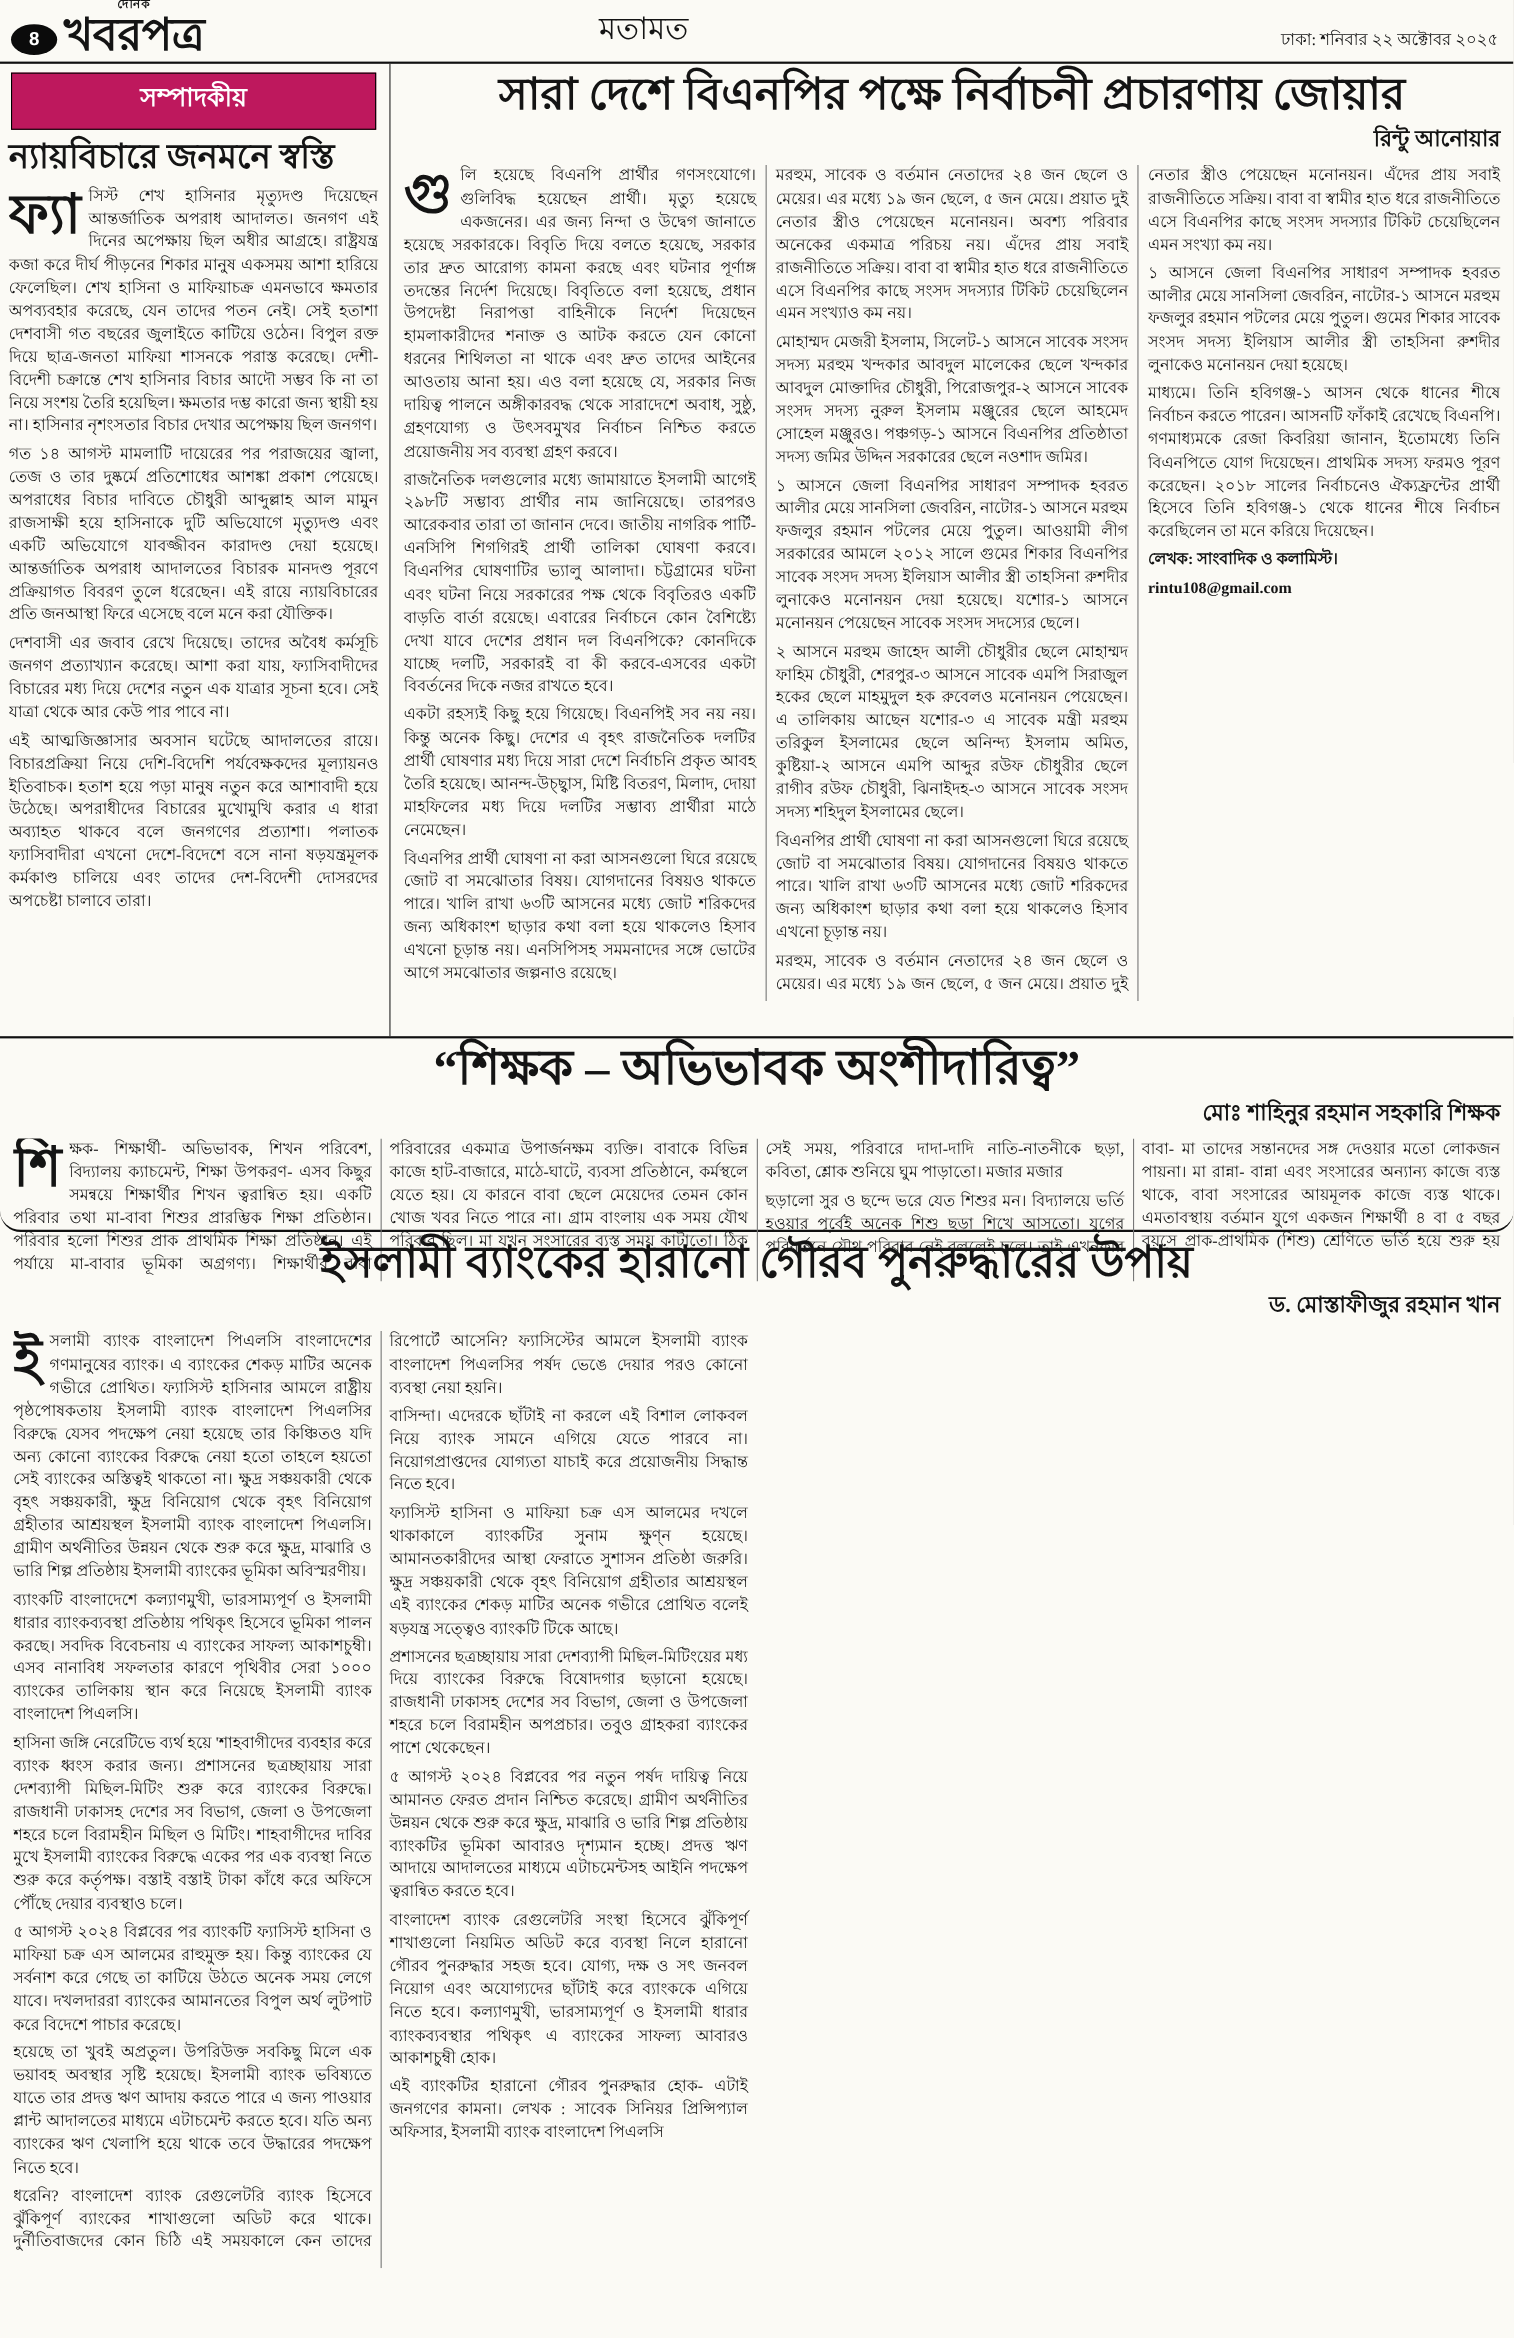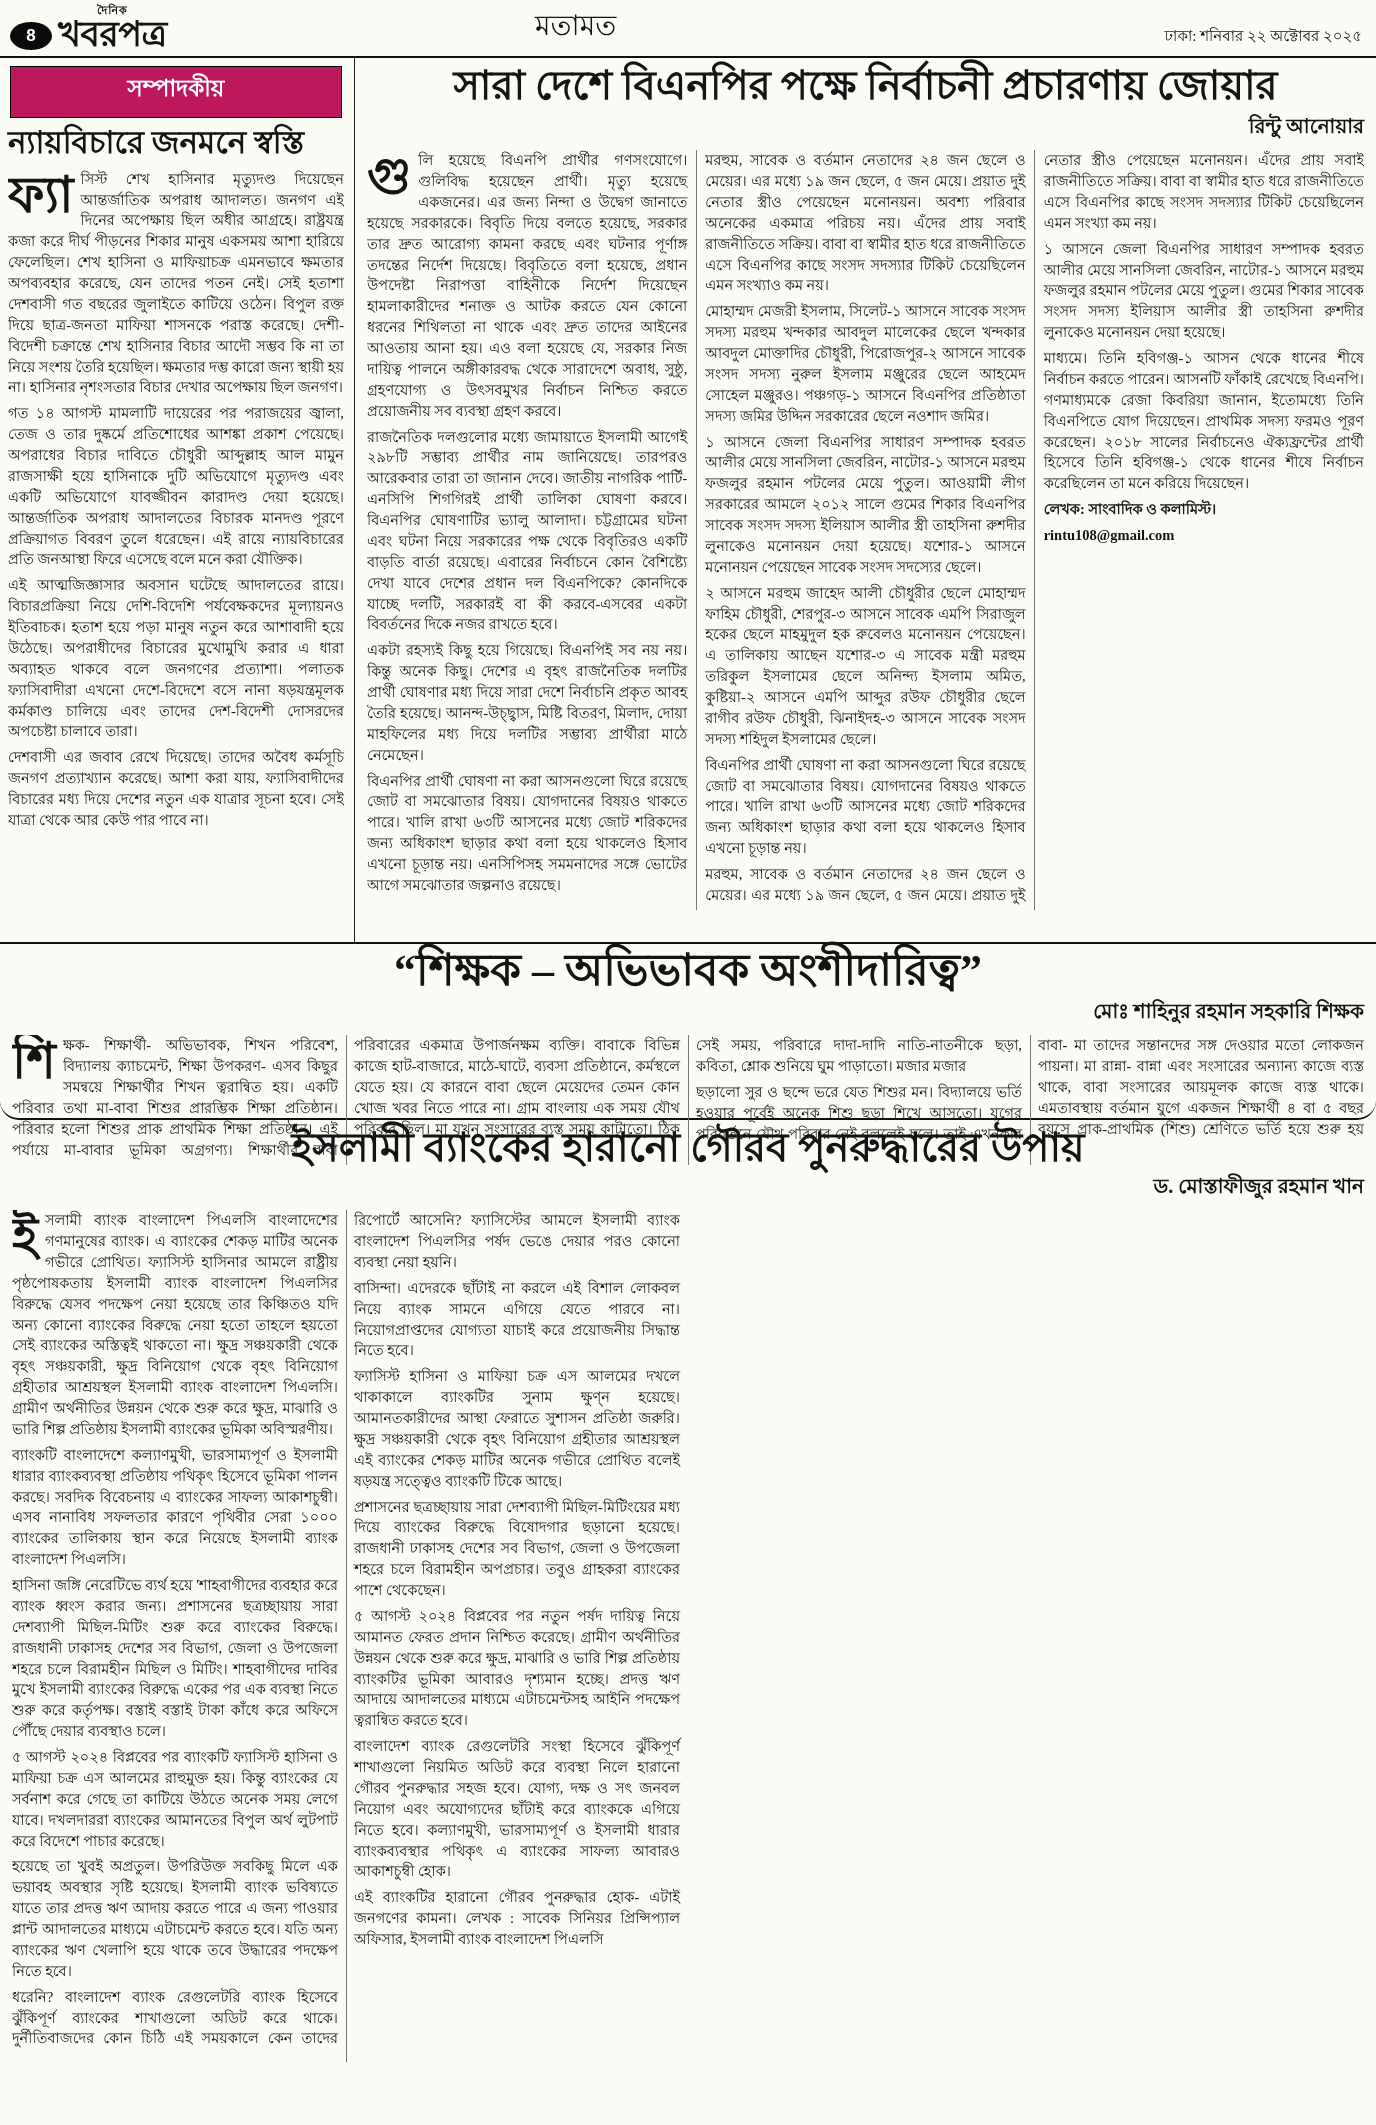--- a/index.html
+++ b/index.html
@@ -17,21 +17,21 @@
   }
   .brand { display:flex; align-items:flex-end; gap:6px; }
   .page-badge {
     width:42px; height:28px; background:#0b0b0b; color:#fff; border-radius:50%;
     display:flex; align-items:center; justify-content:center;
     font-size:17px; font-weight:bold; margin-bottom:2px;
     font-family:"Liberation Sans", sans-serif;
   }
   .logo-stack { display:flex; flex-direction:column; align-items:center; line-height:1; }
   .logo-top { font-size:11px; font-weight:bold; letter-spacing:1px;font-family:Liberation Mono, monospace; }
-  .logo-main { font-size:35px; font-weight:900; letter-spacing:-0.5px; }
+  .logo-main { font-size:41px; font-weight:900; letter-spacing:-0.5px; }
   .page-title { font-size:28px; font-weight:normal; padding-bottom:1px; transform:translateX(-90px); }
   .date-line { font-size:15px; padding-bottom:3px; }
   
   .row1 { display:flex; height:886px; border-bottom:2.5px solid #101010; }
   .row2 { height:176px; border-bottom:2.5px solid #101010; padding:2px 12px 4px;border-radius:19px; }
   .row3 { height:964px; padding:2px 12px 6px; }
   
   .editorial { width:355px; flex:none; border-right:1.5px solid #222; padding:6px 10px 6px 8px; }
   .ed-bar {
     background:#be185d; color:#fff; text-align:center; font-weight:bold;
@@ -75,22 +75,22 @@
   </div>
 
   <div class="row1">
     <div class="editorial">
       <div class="ed-bar">সম্পাদকীয়</div>
       <h2 class="ed-headline">ন্যায়বিচারে জনমনে স্বস্তি</h2>
       <div class="body-text ed-body">
         <span class="dropcap">ফ্যা</span>
       <p>সিস্ট শেখ হাসিনার মৃত্যুদণ্ড দিয়েছেন আন্তর্জাতিক অপরাধ আদালত। জনগণ এই দিনের অপেক্ষায় ছিল অধীর আগ্রহে। রাষ্ট্রযন্ত্র কজা করে দীর্ঘ পীড়নের শিকার মানুষ একসময় আশা হারিয়ে ফেলেছিল। শেখ হাসিনা ও মাফিয়াচক্র এমনভাবে ক্ষমতার অপব্যবহার করেছে, যেন তাদের পতন নেই। সেই হতাশা দেশবাসী গত বছরের জুলাইতে কাটিয়ে ওঠেন। বিপুল রক্ত দিয়ে ছাত্র-জনতা মাফিয়া শাসনকে পরাস্ত করেছে। দেশী-বিদেশী চক্রান্তে শেখ হাসিনার বিচার আদৌ সম্ভব কি না তা নিয়ে সংশয় তৈরি হয়েছিল। ক্ষমতার দম্ভ কারো জন্য স্থায়ী হয় না। হাসিনার নৃশংসতার বিচার দেখার অপেক্ষায় ছিল জনগণ।</p>
           <p>গত ১৪ আগস্ট মামলাটি দায়েরের পর পরাজয়ের জ্বালা, তেজ ও তার দুষ্কর্মে প্রতিশোধের আশঙ্কা প্রকাশ পেয়েছে। অপরাধের বিচার দাবিতে চৌধুরী আব্দুল্লাহ আল মামুন রাজসাক্ষী হয়ে হাসিনাকে দুটি অভিযোগে মৃত্যুদণ্ড এবং একটি অভিযোগে যাবজ্জীবন কারাদণ্ড দেয়া হয়েছে। আন্তর্জাতিক অপরাধ আদালতের বিচারক মানদণ্ড পূরণে প্রক্রিয়াগত বিবরণ তুলে ধরেছেন। এই রায়ে ন্যায়বিচারের প্রতি জনআস্থা ফিরে এসেছে বলে মনে করা যৌক্তিক।</p>
+          <p>দেশবাসী এর জবাব রেখে দিয়েছে। তাদের অবৈধ কর্মসূচি জনগণ প্রত্যাখ্যান করেছে। আশা করা যায়, ফ্যাসিবাদীদের বিচারের মধ্য দিয়ে দেশের নতুন এক যাত্রার সূচনা হবে। সেই যাত্রা থেকে আর কেউ পার পাবে না।</p>
           <p>এই আত্মজিজ্ঞাসার অবসান ঘটেছে আদালতের রায়ে। বিচারপ্রক্রিয়া নিয়ে দেশি-বিদেশি পর্যবেক্ষকদের মূল্যায়নও ইতিবাচক। হতাশ হয়ে পড়া মানুষ নতুন করে আশাবাদী হয়ে উঠেছে। অপরাধীদের বিচারের মুখোমুখি করার এ ধারা অব্যাহত থাকবে বলে জনগণের প্রত্যাশা। পলাতক ফ্যাসিবাদীরা এখনো দেশে-বিদেশে বসে নানা ষড়যন্ত্রমূলক কর্মকাণ্ড চালিয়ে এবং তাদের দেশ-বিদেশী দোসরদের অপচেষ্টা চালাবে তারা।</p>
-          <p>দেশবাসী এর জবাব রেখে দিয়েছে। তাদের অবৈধ কর্মসূচি জনগণ প্রত্যাখ্যান করেছে। আশা করা যায়, ফ্যাসিবাদীদের বিচারের মধ্য দিয়ে দেশের নতুন এক যাত্রার সূচনা হবে। সেই যাত্রা থেকে আর কেউ পার পাবে না।</p>
         </div>
     </div>
     <div class="art1">
       <h1 class="headline-xl">সারা দেশে বিএনপির পক্ষে নির্বাচনী প্রচারণায় জোয়ার</h1>
       <div class="byline">রিন্টু আনোয়ার</div>
       <div class="body-text art1-body">
         <span class="dropcap">গু</span>
       <p>লি হয়েছে বিএনপি প্রার্থীর গণসংযোগে। গুলিবিদ্ধ হয়েছেন প্রার্থী। মৃত্যু হয়েছে একজনের। এর জন্য নিন্দা ও উদ্বেগ জানাতে হয়েছে সরকারকে। বিবৃতি দিয়ে বলতে হয়েছে, সরকার তার দ্রুত আরোগ্য কামনা করছে এবং ঘটনার পূর্ণাঙ্গ তদন্তের নির্দেশ দিয়েছে। বিবৃতিতে বলা হয়েছে, প্রধান উপদেষ্টা নিরাপত্তা বাহিনীকে নির্দেশ দিয়েছেন হামলাকারীদের শনাক্ত ও আটক করতে যেন কোনো ধরনের শিথিলতা না থাকে এবং দ্রুত তাদের আইনের আওতায় আনা হয়। এও বলা হয়েছে যে, সরকার নিজ দায়িত্ব পালনে অঙ্গীকারবদ্ধ থেকে সারাদেশে অবাধ, সুষ্ঠু, গ্রহণযোগ্য ও উৎসবমুখর নির্বাচন নিশ্চিত করতে প্রয়োজনীয় সব ব্যবস্থা গ্রহণ করবে।</p>
           <p>রাজনৈতিক দলগুলোর মধ্যে জামায়াতে ইসলামী আগেই ২৯৮টি সম্ভাব্য প্রার্থীর নাম জানিয়েছে। তারপরও আরেকবার তারা তা জানান দেবে। জাতীয় নাগরিক পার্টি-এনসিপি শিগগিরই প্রার্থী তালিকা ঘোষণা করবে। বিএনপির ঘোষণাটির ভ্যালু আলাদা। চট্টগ্রামের ঘটনা এবং ঘটনা নিয়ে সরকারের পক্ষ থেকে বিবৃতিরও একটি বাড়তি বার্তা রয়েছে। এবারের নির্বাচনে কোন বৈশিষ্ট্যে দেখা যাবে দেশের প্রধান দল বিএনপিকে? কোনদিকে যাচ্ছে দলটি, সরকারই বা কী করবে-এসবের একটা বিবর্তনের দিকে নজর রাখতে হবে।</p>
           <p>একটা রহস্যই কিছু হয়ে গিয়েছে। বিএনপিই সব নয় নয়। কিন্তু অনেক কিছু। দেশের এ বৃহৎ রাজনৈতিক দলটির প্রার্থী ঘোষণার মধ্য দিয়ে সারা দেশে নির্বাচনি প্রকৃত আবহ তৈরি হয়েছে। আনন্দ-উচ্ছ্বাস, মিষ্টি বিতরণ, মিলাদ, দোয়া মাহফিলের মধ্য দিয়ে দলটির সম্ভাব্য প্রার্থীরা মাঠে নেমেছেন।</p>

